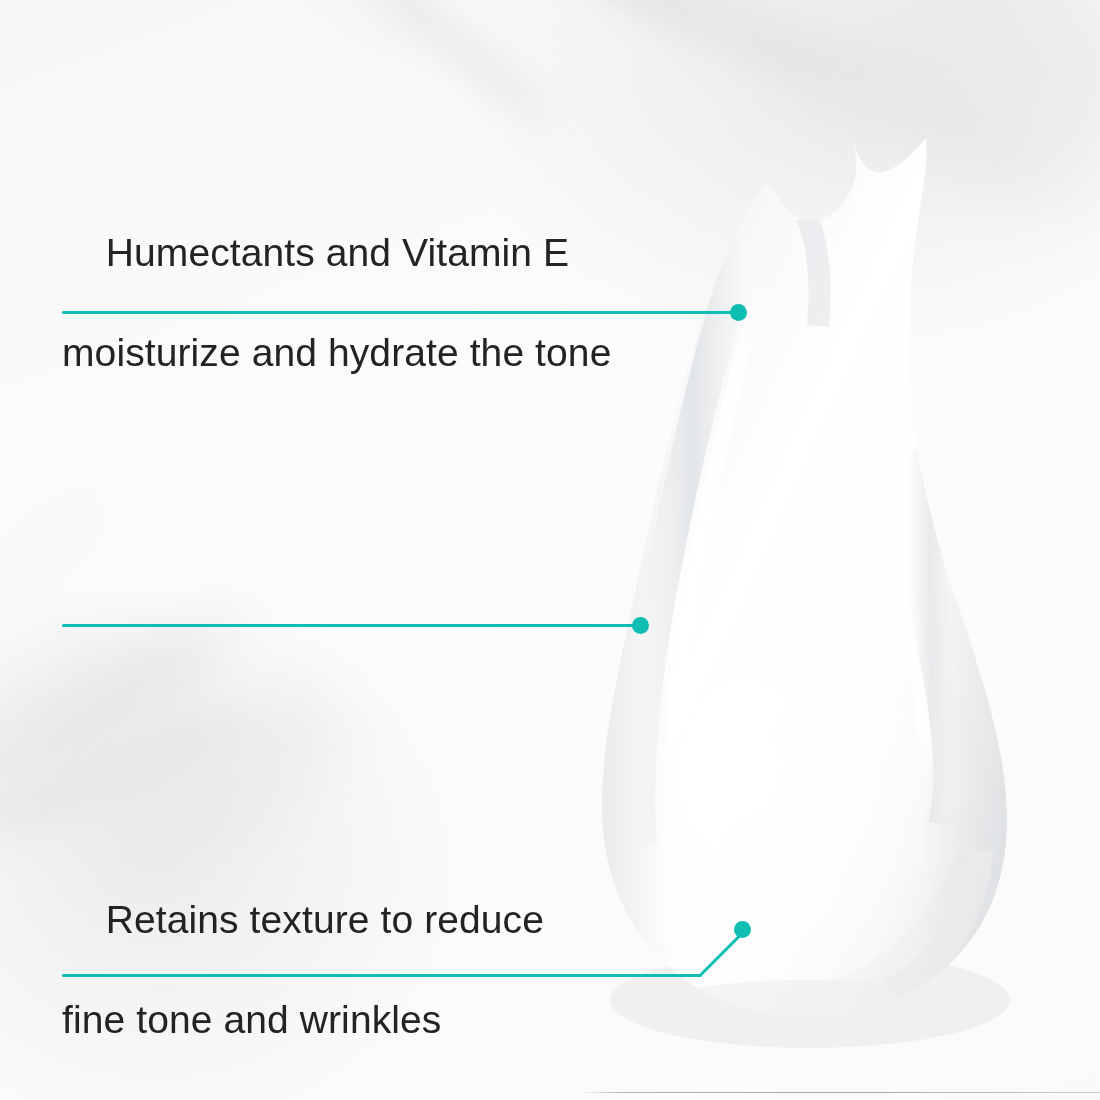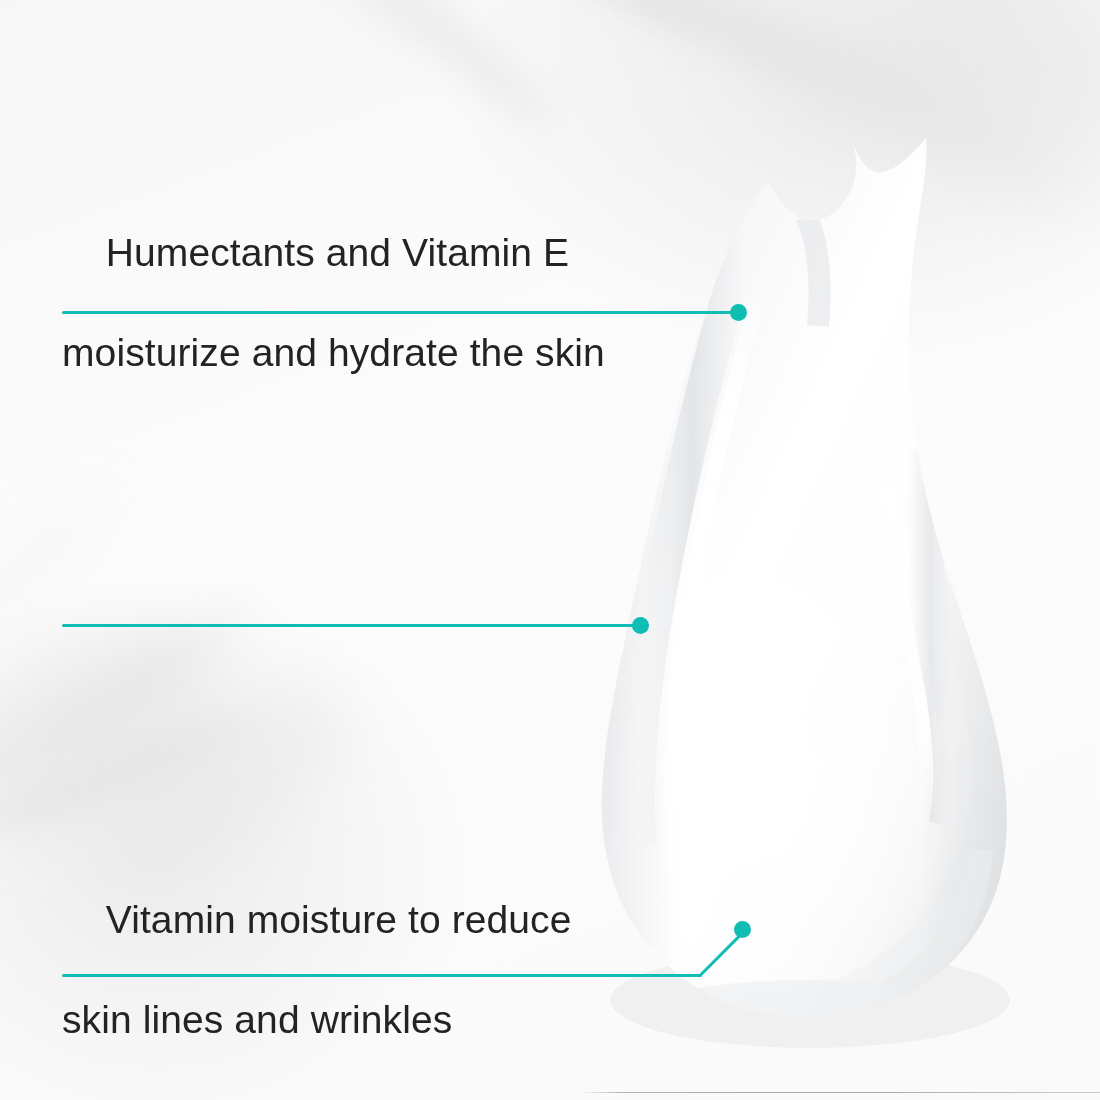--- a/index.html
+++ b/index.html
@@ -226,33 +226,33 @@
 
         <path d="M 420,730 C 416,790 386,842 330,872" stroke="#e9ebed" stroke-width="26" fill="none" opacity=".7"></path>
 
         <ellipse cx="246" cy="900" rx="180" ry="40" fill="#eceef0" opacity=".6"></ellipse>
       </g>
     </svg>
   </div>
 
   <div class="callout" style="left:62px; top:178px;">
     <span>Humectants and Vitamin E</span>
-    <span class="l2">moisturize and hydrate the skin</span>
+    <span class="l2">moisturize and hydrate the tone</span>
   </div>
   <div class="line" style="left:62px; top:311px; width:678px;"></div>
   <div class="dot" style="left:730px; top:304px;"></div>
 
   <div class="callout" style="left:62px; top:498px;">
   </div>
   <div class="line" style="left:62px; top:624px; width:580px;"></div>
   <div class="dot" style="left:632px; top:617px;"></div>
 
   <div class="callout" style="left:62px; top:845px;">
-    <span>Vitamin moisture to reduce</span>
-    <span class="l2">skin lines and wrinkles</span>
+    <span>Retains texture to reduce</span>
+    <span class="l2">fine tone and wrinkles</span>
   </div>
   <div class="line" style="left:62px; top:974px; width:640px;"></div>
   <div class="elbow" style="left:700px; top:974px; width:66px; transform:rotate(-45deg);"></div>
   <div class="dot" style="left:734px; top:921px;"></div>
 
   <div class="shelf-line" style="left:580px; top:1092px; width:520px;"></div>
 
 </div>
 
 </body></html>

